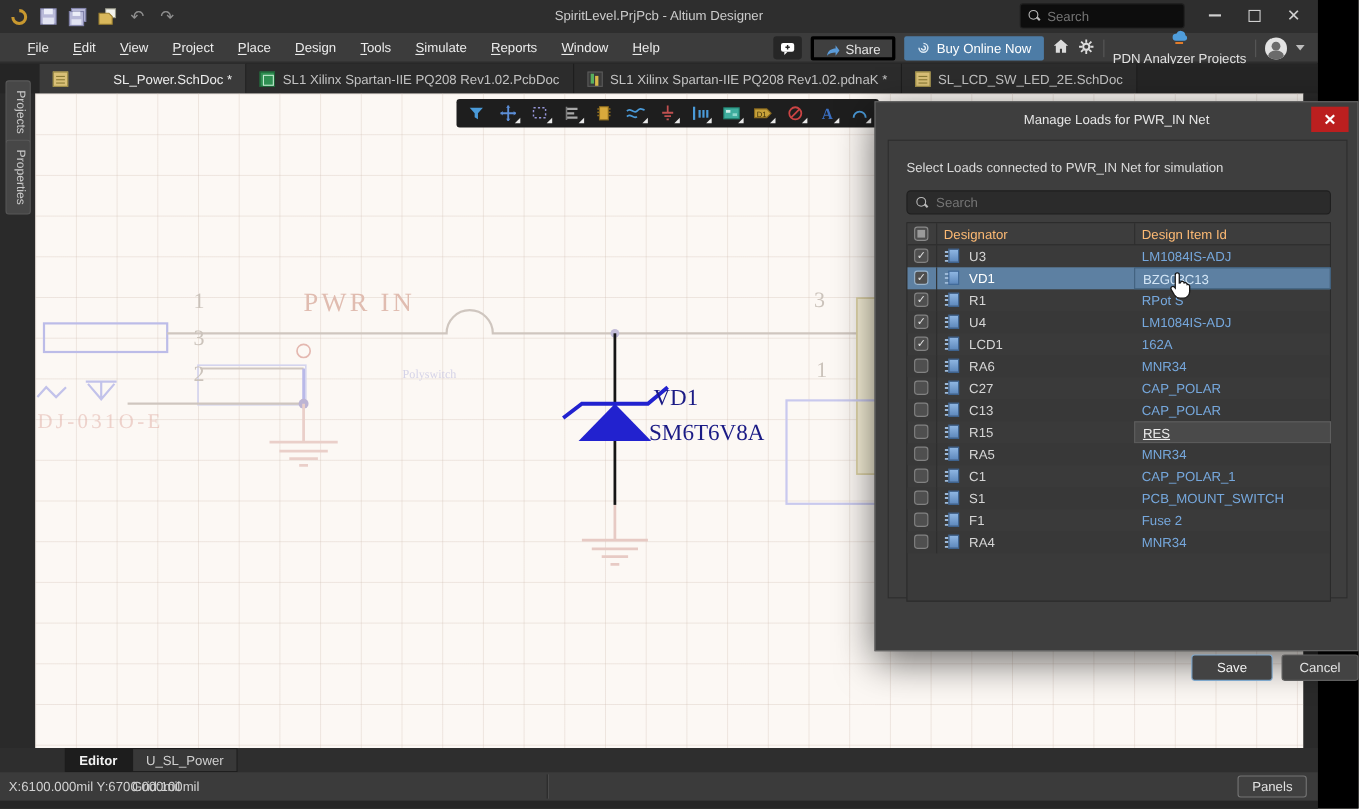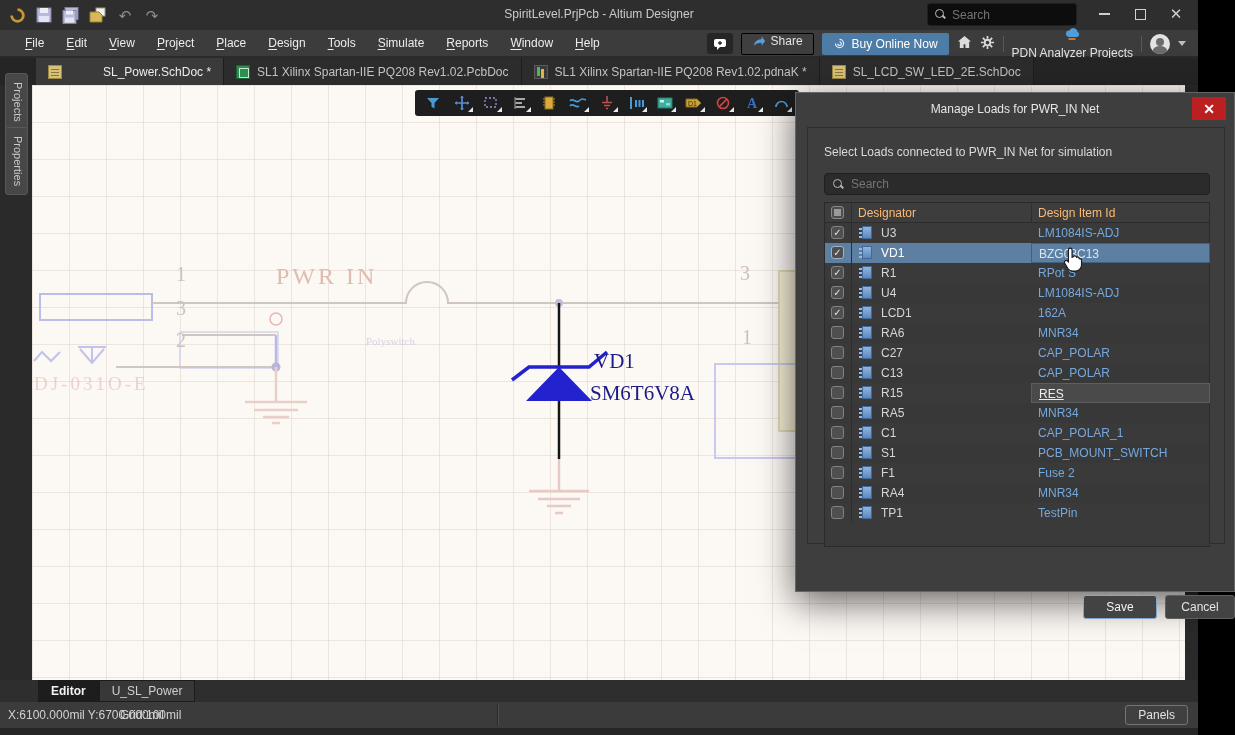--- a/index.html
+++ b/index.html
@@ -27,22 +27,22 @@
   #btn-min i { width:11px; height:2px; background:#cfcfcf; display:block; }
 
   
   #menubar-row { position:absolute; left:0; top:30px; width:1198px; height:27px; background:#3c3c3c; border-bottom:1px solid #2a2a2a; }
   #menubar { position:absolute; left:14px; top:0; height:27px; display:flex; }
   .menu-item { color:#ececec; padding:6px 11px 0 11px; height:27px; }
   .menu-item::first-letter { text-decoration:underline; text-underline-offset:2px; }
   #quickbar { position:absolute; right:12px; top:2px; height:23px; display:flex; align-items:center; gap:8px; }
   .qdiv { width:1px; height:16px; background:#585858; }
   #feedback-btn { width:26px; height:21px; background:#262626; border-radius:3px; display:flex; align-items:center; justify-content:center; }
-  #share-btn { height:22px; background:#3f3f3f; border:1px solid #000000; border-radius:2px; color:#e4e4e4;
-    display:flex; align-items:flex-start; gap:5px; padding:0 10px; }
+  #share-btn { height:22px; background:#3f3f3f; border:3px solid #000000; border-radius:2px; color:#e4e4e4;
+    display:flex; align-items:flex-end; gap:5px; padding:0 10px; }
   #buy-btn { height:22px; background:#4d7ca6; border-radius:2px; color:#fff; display:flex; align-items:center; gap:6px; padding:0 11px; }
   #pdn-link { color:#e2e2e2; display:flex; align-items:center; gap:6px;flex-direction:column; }
   #avatar { width:20px; height:20px; border-radius:50%; background:#e3e3e3; position:relative; overflow:hidden; }
   #avatar::before { content:''; position:absolute; left:6px; top:4px; width:8px; height:8px; border-radius:50%; background:#6b6b6b; }
   #avatar::after { content:''; position:absolute; left:3px; top:12px; width:14px; height:9px; border-radius:50%; background:#6b6b6b; }
   .caret { width:0; height:0; border-left:4px solid transparent; border-right:4px solid transparent; border-top:5px solid #bdbdbd; }
 
   
   #doctab-row { position:absolute; left:0; top:58px; width:1198px; height:27px; background:#252525; }
   #doc-tabs { display:flex; height:27px; padding-left:36px; }
@@ -75,21 +75,21 @@
   .faint-lav { color:rgba(186,186,224,.60); font-size:11px; }
 
   
   #schtoolbar { position:absolute; left:415px; top:90px; height:26px; background:#1e1e1e; border-radius:3px;
     display:flex; align-items:center; padding:0 5px; gap:3px; z-index:10; }
   .tool { width:26px; height:22px; position:relative; display:flex; align-items:center; justify-content:center; }
   .tool.dd::after { content:''; position:absolute; right:2px; bottom:2px; width:0; height:0;
     border-left:5px solid transparent; border-bottom:5px solid #e8e8e8; }
 
   
-  #bottomtab-row { position:absolute; left:0; top:680px; width:1198px; height:22px; background:#2e2e2e; display:flex; padding-left:38px; }
+  #bottomtab-row { position:absolute; left:0; top:680px; width:1198px; height:22px; background:#2e2e2e; display:flex; padding-left:59px; }
   .btab { height:22px; display:flex; align-items:center; padding:0 12px; border:1px solid #1c1c1c; color:#cfcfcf; background:#383838; }
   .btab.active { background:#1d1d1d; color:#f2f2f2; font-weight:bold; }
   #statusbar { position:absolute; left:0; top:702px; width:1198px; height:26px; background:#3b3b3b; color:#d2d2d2; }
   #coords { position:absolute; left:8px; top:6px; }
   #gridinfo { position:absolute; left:120px; top:6px; }
   #status-div { position:absolute; left:497px; top:2px; height:22px; width:0; border-left:1px solid #2a2a2a; border-right:1px solid #4e4e4e; }
   #panels-btn { position:absolute; right:10px; top:3px; height:20px; padding:0 12px; border:1px solid #757575; border-radius:3px;
     color:#e2e2e2; display:flex; align-items:center; background:#404040; }
   #bottom-strip { position:absolute; left:0; top:728px; width:1198px; height:7px; background:#262626; }
 
@@ -514,27 +514,20 @@
             <span class="des">F1</span>
             <span class="itm">Fuse 2</span>
           </div>
           <div class="trow">
             <span class="cb"></span>
             <span class="hline" style="left: 26px;"></span>
             <span class="ic-chip"></span>
             <span class="des">RA4</span>
             <span class="itm">MNR34</span>
           </div>
-          <div class="trow">
-            <span class="cb"></span>
-            <span class="hline" style="left: 26px;"></span>
-            <span class="ic-chip"></span>
-            <span class="des">TP1</span>
-            <span class="itm">TestPin</span>
-          </div>
         </div>
     </div>
     <div id="save-btn">Save</div>
     <div id="cancel-btn">Cancel</div>
   </div>
 </div>
 
 <svg id="mouse-cursor" width="22" height="27" viewBox="0 0 24 29">
   <path d="M9 1c1.2 0 2 .9 2 2v8l1-.2c.3-1 1.2-1.6 2.2-1.4.8.1 1.4.7 1.6 1.5.9-.6 2.1-.3 2.7.6.2.3.3.7.3 1 .9-.3 1.9.1 2.3 1 .1.3.2.5.2.8v5c0 3.5-2.8 6.7-6.5 6.7h-3c-2.3 0-4.4-1.2-5.6-3.1L3 17.5c-.6-1-.3-2.2.6-2.8.8-.5 1.9-.4 2.5.4L7 16V3c0-1.1.9-2 2-2z" fill="#fff" stroke="#1a1a1a" stroke-width="1.3"></path>
 </svg>

